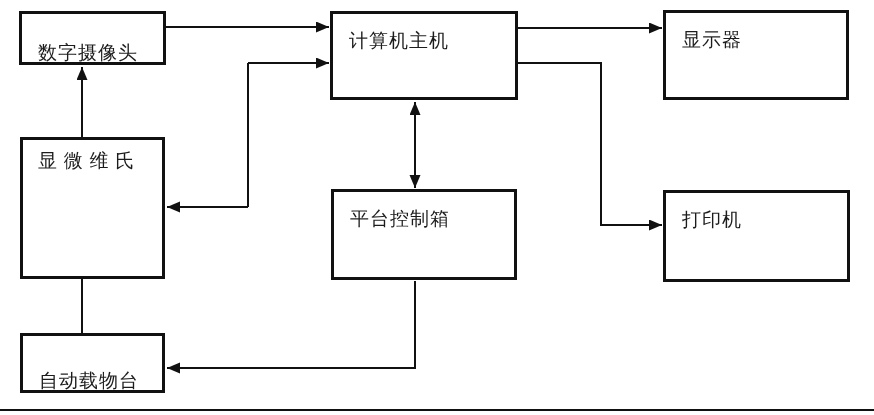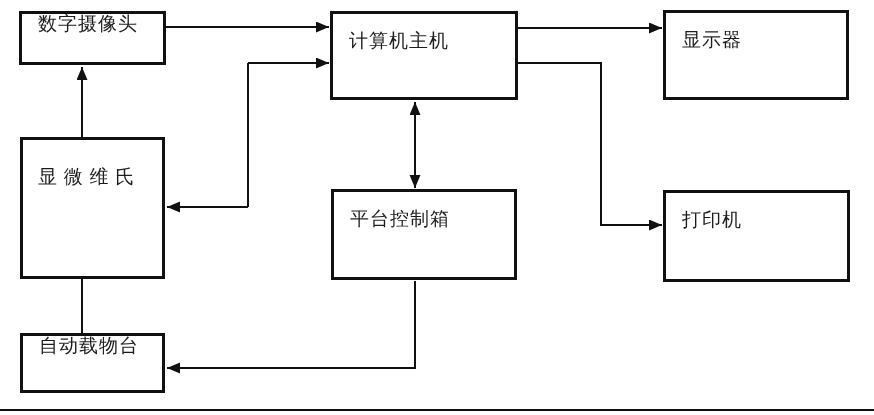--- a/index.html
+++ b/index.html
@@ -29,31 +29,31 @@
     border: 3px solid #111111;
     background: #ffffff;
     color: #1c1c1c;
     font-size: 19px;
     line-height: 1;
     letter-spacing: 1px;
   }
   
   .node.center {
     display: flex;
-    align-items: flex-start;
+    align-items: flex-end;
     padding-left: 16px;
   }
   
   .node.top {
     padding-top: 17px;
     padding-left: 16px;
   }
   
   .node.twoline {
-    padding-top: 18px;
+    padding-top: 2px;
     padding-left: 15px;
   }
   .node.twoline .tline {
     display: block;
     line-height: 37px;
   }
   #node-camera   { left: 19px;  top: 11px;  width: 147px; height: 54px; }
   #node-computer { left: 330px; top: 11px;  width: 188px; height: 89px; }
   #node-monitor  { left: 663px; top: 10px;  width: 186px; height: 90px; }
   #node-hardness { left: 20px;  top: 137px; width: 145px; height: 142px; }

